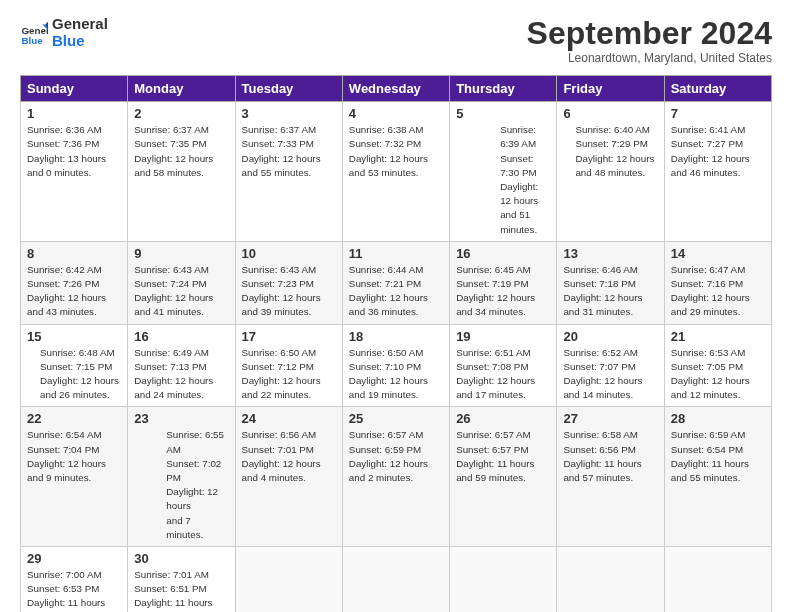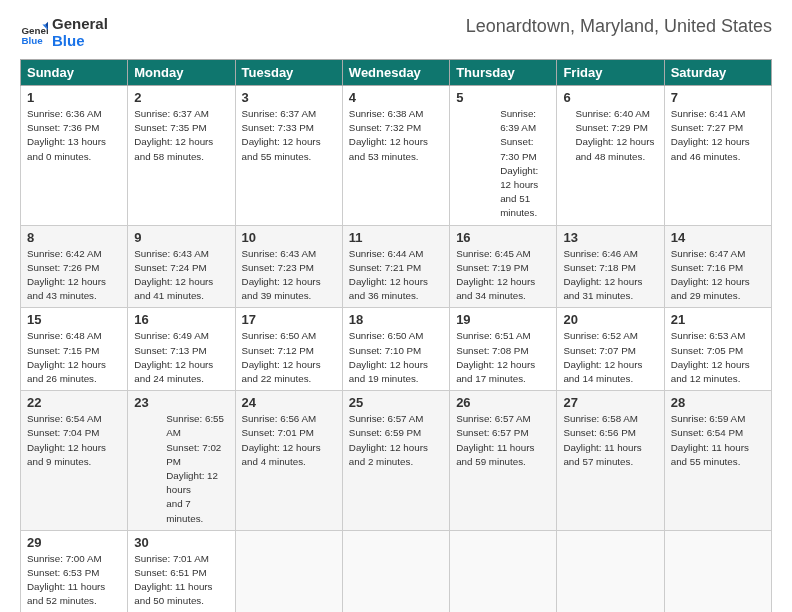--- a/index.html
+++ b/index.html
@@ -32,30 +32,30 @@
     .title-block {
       text-align: right;
     }
     .month-title {
       font-size: 32px;
       font-weight: bold;
       color: #333;
       line-height: 1.1;
     }
     .location {
-      font-size: 18px;
+      font-size: 12px;
       color: #555;
     }
     table {
       width: 100%;
       border-collapse: collapse;
       font-size: 10.5px;
     }
     thead tr th {
-      background-color: #0f766e;
+      background-color: #4c1d95;
       color: #fff;
       padding: 5px 6px;
       text-align: left;
       font-size: 13px;
       font-weight: bold;
       border: 1px solid #aaa;
     }
     tbody tr td {
       vertical-align: top;
       padding: 4px 6px;
@@ -94,20 +94,21 @@
         <text x="2" y="36" font-size="14" font-weight="bold" fill="#1a73e8" font-family="Arial">Blue</text>
         <polygon points="32,8 40,16 36,8" fill="#1a73e8"></polygon>
         <polygon points="36,8 40,4 40,16" fill="#0d47a1"></polygon>
       </svg>
       <div style="display:flex;flex-direction:column;line-height:1.1">
         <span style="font-size:15px;font-weight:bold;color:#333;">General</span>
         <span style="font-size:15px;font-weight:bold;color:#1a73e8;">Blue</span>
       </div>
     </div>
     <div class="title-block">
+      <div class="month-title">September 2024</div>
       <div class="location">Leonardtown, Maryland, United States</div>
     </div>
   </div>
 
   <table>
     <thead>
       <tr>
         <th>Sunday</th>
         <th>Monday</th>
         <th>Tuesday</th>
@@ -216,21 +217,21 @@
             <span class="day-num">14</span>
             <div class="day-info" style="white-space: pre-line;">Sunrise: 6:47 AM
 Sunset: 7:16 PM
 Daylight: 12 hours
 and 29 minutes.</div>
           </td>
         </tr>
         <tr>
           <td>
             <span class="day-num">15</span>
-            <div class="day-info" style="white-space: pre-line;">Sunrise: 6:48 AM
+            <div class="day-info" style="white-space: pre-line; margin-left: 13px;">Sunrise: 6:48 AM
 Sunset: 7:15 PM
 Daylight: 12 hours
 and 26 minutes.</div>
           </td>
           <td>
             <span class="day-num">16</span>
             <div class="day-info" style="white-space: pre-line;">Sunrise: 6:49 AM
 Sunset: 7:13 PM
 Daylight: 12 hours
 and 24 minutes.</div>

